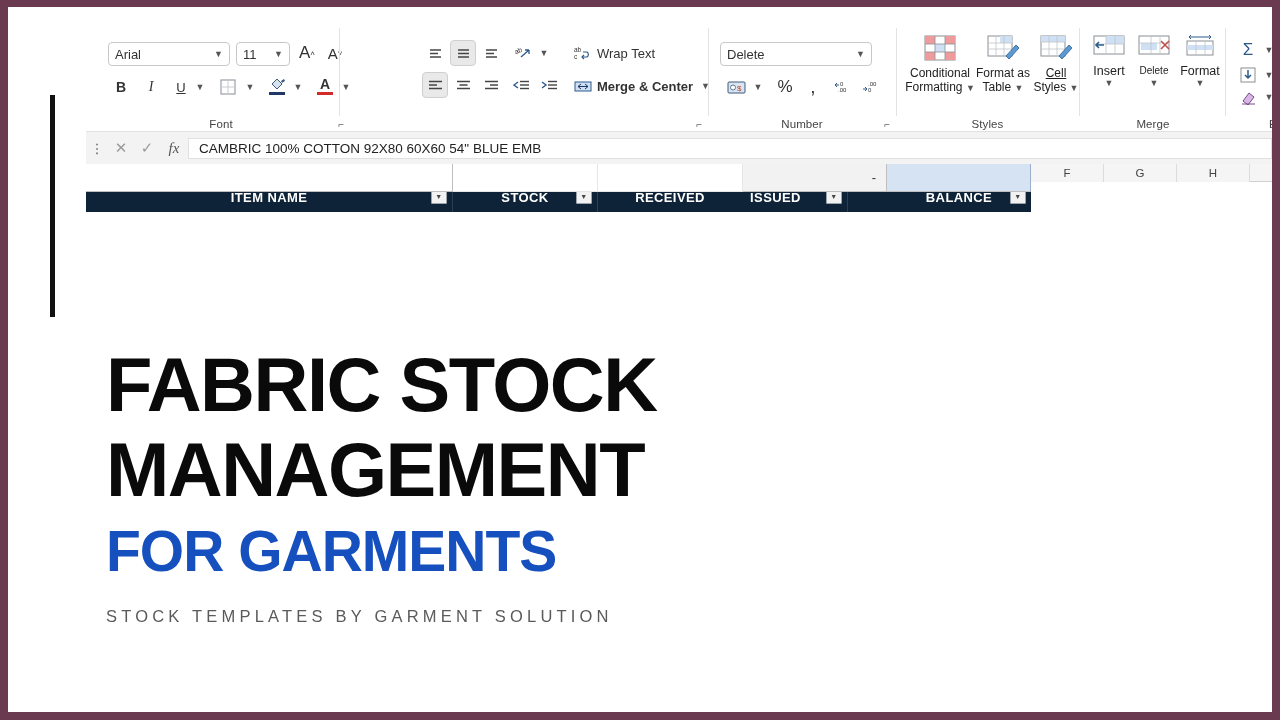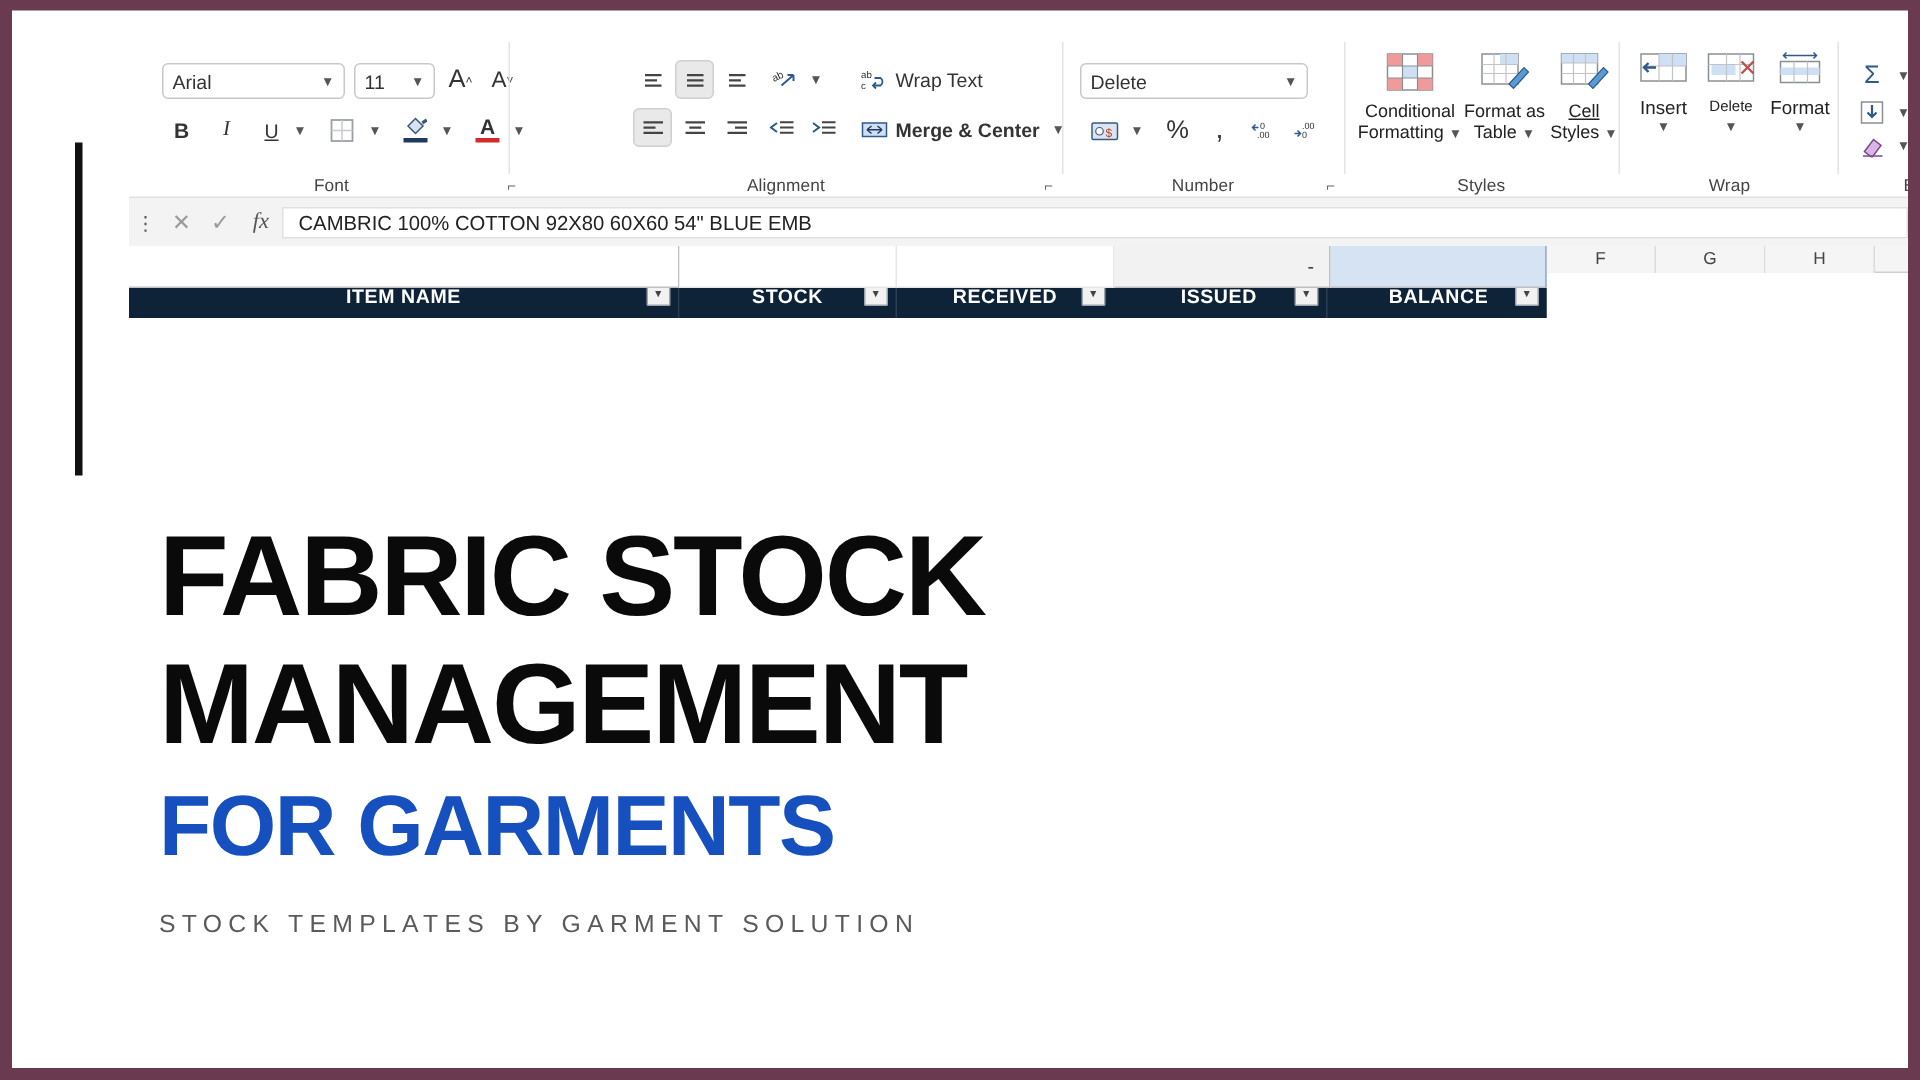--- a/index.html
+++ b/index.html
@@ -279,21 +279,20 @@
       <div class="ib" style="left:228px; top:57px; width:155px; height:26px; justify-content:flex-start; padding-left:2px;font-weight:bold;">
         <svg width="18" height="15" viewBox="0 0 18 15" style="margin-right:5px;">
           <rect x="1" y="3" width="16" height="9" fill="#cfe0f4" stroke="#2e5a8a" stroke-width="1"></rect>
           <path d="M4 7.5 L7 5 M4 7.5 L7 10 M14 7.5 L11 5 M14 7.5 L11 10" stroke="#1f3864" stroke-width="1"></path>
           <line x1="4" y1="7.5" x2="14" y2="7.5" stroke="#1f3864" stroke-width="1"></line>
         </svg>
         <span style="font-size:13px;">Merge &amp; Center</span>
         <span class="caret" style="margin-left:8px;">▼</span>
       </div>
 
-      <div class="rb-label">Alignment</div>
       <div class="rb-dialog">⌐</div>
     </div>
     <div class="rb-sep" style="left:622px;"></div>
 
     <div class="rb-group" style="left:626px; width:180px;">
       <div class="combo" style="left:8px; top:26px; width:152px;">
         <span class="cv">Delete</span>
         <span class="cx">▼</span>
       </div>
       <div class="ib" style="left:10px; top:58px; width:28px; height:26px;">
@@ -416,21 +415,21 @@
         <svg width="34" height="26" viewBox="0 0 34 26">
           <path d="M6 3 L28 3 M8 1 L6 3 L8 5 M26 1 L28 3 L26 5" stroke="#2e5a8a" stroke-width="1" fill="none"></path>
           <rect x="4" y="7" width="26" height="14" fill="#fff" stroke="#8a8f94" stroke-width="1"></rect>
           <rect x="4" y="11" width="26" height="5" fill="#cfe0f4"></rect>
           <line x1="13" y1="7" x2="13" y2="21" stroke="#c0c4c8" stroke-width="0.8"></line>
           <line x1="22" y1="7" x2="22" y2="21" stroke="#c0c4c8" stroke-width="0.8"></line>
         </svg>
         <div style="font-size:12.5px;color:#222;line-height:14px;">Format</div>
         <div class="caret" style="line-height:10px;">▼</div>
       </div>
-      <div class="rb-label">Wrap</div>
+      <div class="rb-label">Merge</div>
     </div>
     <div class="rb-sep" style="left:1139px;"></div>
 
     <div class="rb-group" style="left:1143px; width:135px;">
       <div class="ib" style="left:6px; top:22px; width:26px; height:24px;">
         <span style="font-size:17px;color:#2e5a8a;">Σ</span>
       </div>
       <div class="ib" style="left:32px; top:22px; width:16px; height:24px;">
         <span class="caret">▼</span>
       </div>
@@ -486,21 +485,21 @@
       <span class="filt">▼</span>
     </div>
     <div class="hcell" style="left:367px; width:145px;">
       <span>STOCK</span>
       <span class="filt">▼</span>
     </div>
     <div class="hcell" style="left:512px; width:145px;">
       <span>RECEIVED</span>
       <span class="filt">▼</span>
     </div>
-    <div class="hcell" style="left:655px; width:144px;justify-content:center;">
+    <div class="hcell" style="left:618px; width:144px;justify-content:center;">
       <span>ISSUED</span>
       <span class="filt">▼</span>
     </div>
     <div class="hcell" style="left:801px; width:144px; border-right:none;">
       <span>BALANCE</span>
       <span class="filt">▼</span>
     </div>
 
     <div id="rows">
           <div class="dcell name" style="left: 0px; width: 367px;">100% COTTON 92X80 60X60 63"</div>

